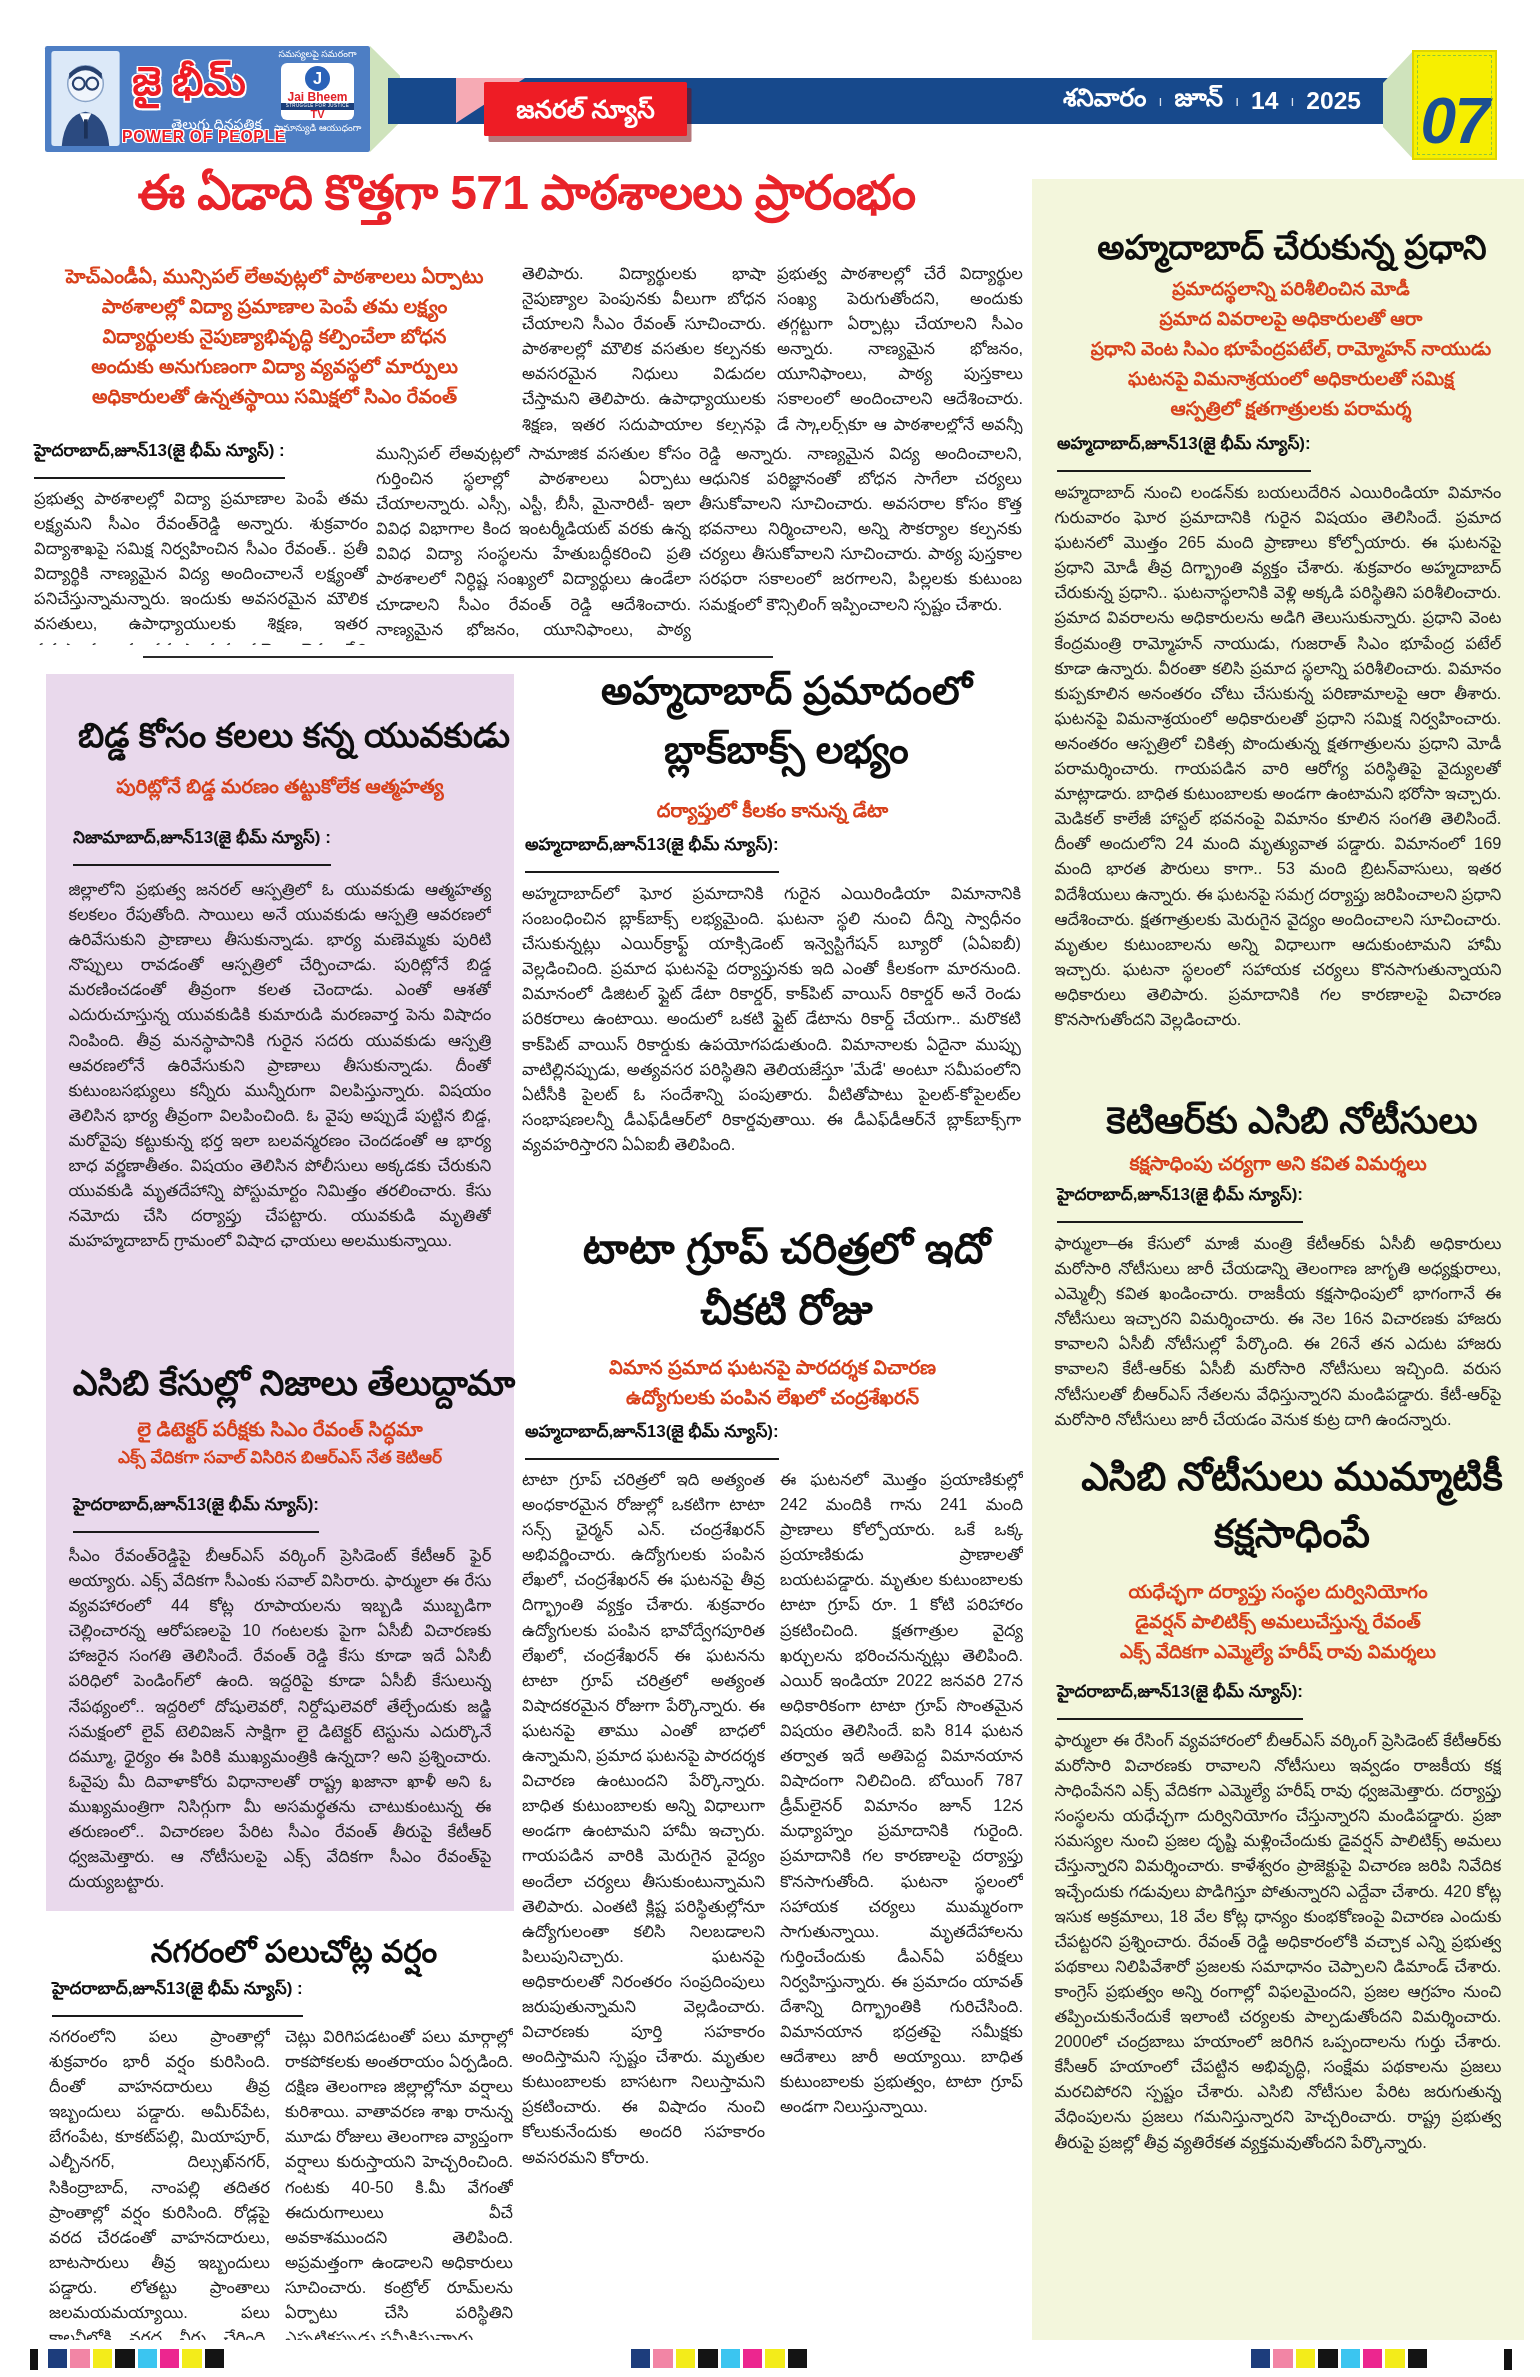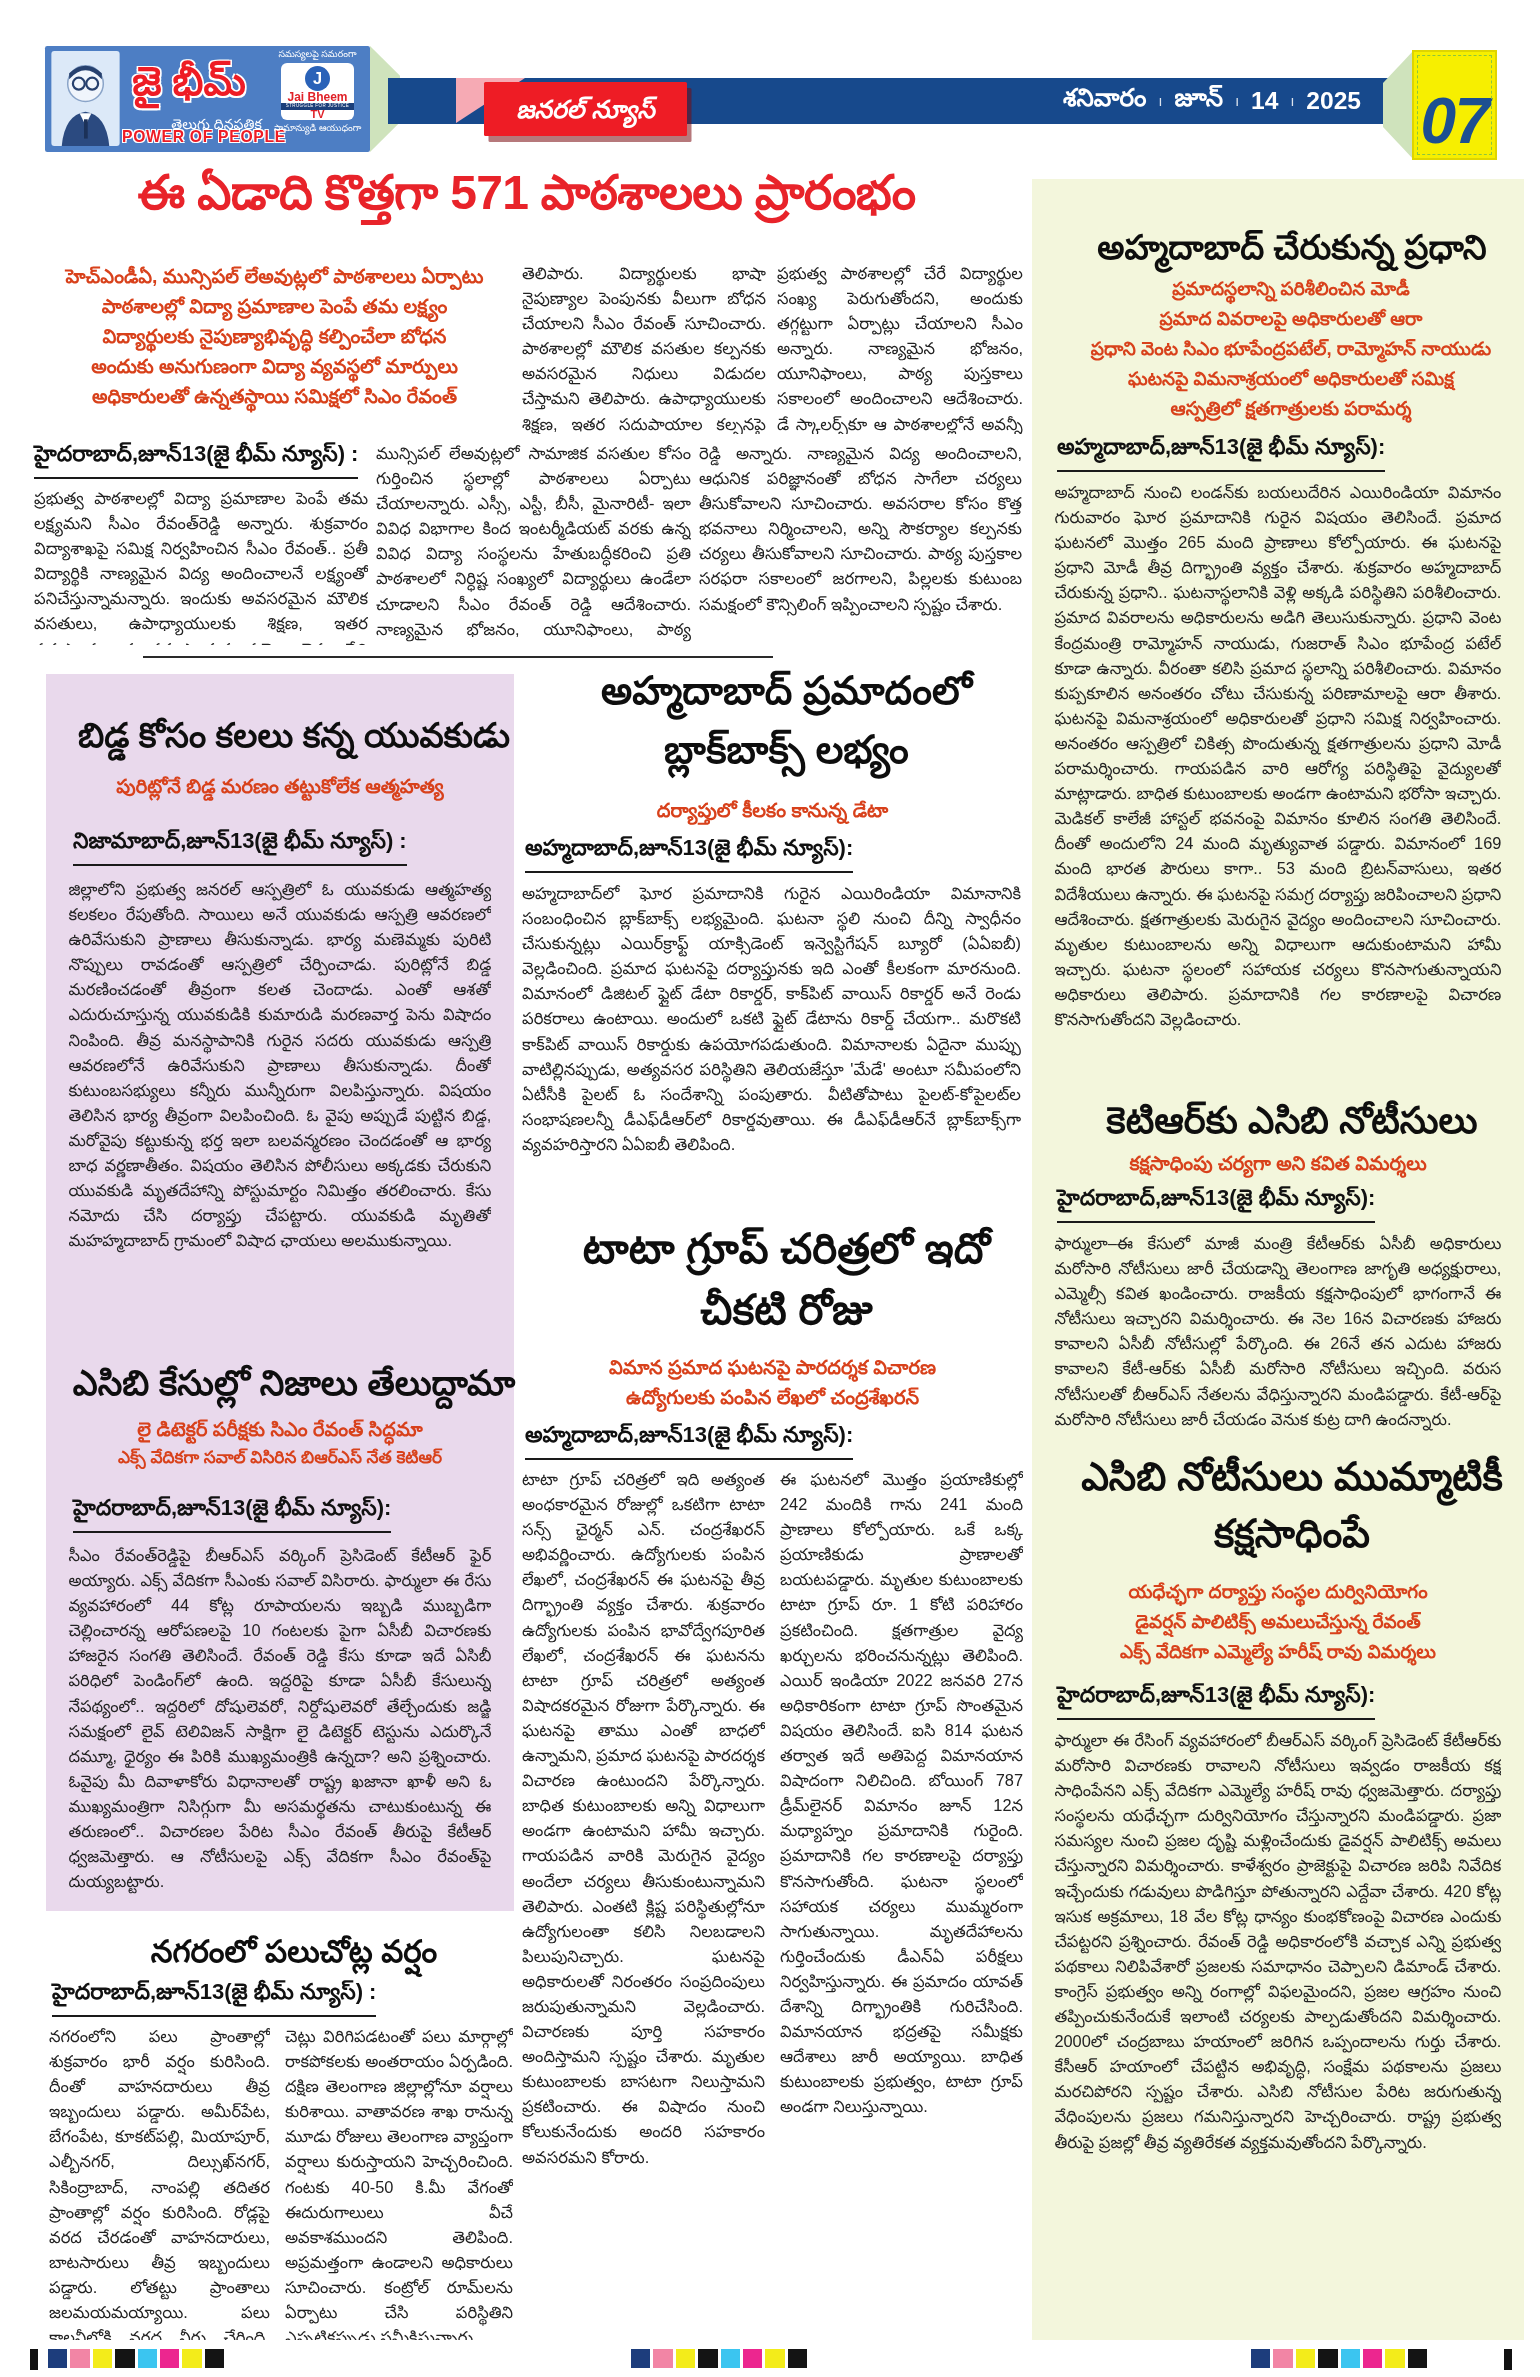--- a/index.html
+++ b/index.html
@@ -7,21 +7,21 @@
        font-family:"Liberation Sans","DejaVu Sans",sans-serif;color:#1c1c1c;}
   .abs{position:absolute;}
   
   .logo-box{background:var(--logo_blue,#4d7ec4);border-radius:2.2px;}
   .blue-bar{background:var(--header_blue,#17498c);}
   .wedge{background:var(--wedge_green,#cfe3bc);}
   .wedge-l{clip-path:polygon(0 0,100% 28%,100% 72%,0 100%);}
   .wedge-r{clip-path:polygon(0 30%,100% 0,100% 100%,0 70%);}
   .pink-tri{background:var(--wedge_pink,#f6aab4);clip-path:polygon(0 0,100% 0,0 100%);}
   .section-box{background:var(--accent_red,#ee1c25);color:#fff;font-size:25px;font-weight:700;
-      text-align:center;line-height:54px;box-shadow:4.5px 6px 0 rgba(122,10,14,.55);border-radius:1.5px;font-style:italic;}
+      text-align:center;line-height:54px;box-shadow:4.5px 6px 0 rgba(122,10,14,.55);border-radius:1.5px;}
   .date-strip{display:flex;align-items:center;justify-content:flex-end;gap:12px;
       color:#fff;font-size:24.6px;font-weight:700;padding-right:27px;box-sizing:border-box;height:46px;}
   .date-sep{font-size:14px;opacity:.85;font-weight:400;}
   .page-box{background:var(--page_yellow,#f7ef00);border:2.2px solid #dfd400;
       outline:1.5px dashed #8bc53f;outline-offset:-6.7px;display:flex;align-items:flex-end;justify-content:center;font-style:italic;}
   .page-num{color:var(--page_num_blue,#1d4f91);font-size:64px;font-weight:900;letter-spacing:-1.5px;}
   .m-title{color:var(--accent_red,#ee1c25);font-size:40px;font-weight:900;text-align:center;line-height:71px;
       text-shadow:-1.5px -1.5px 0 #fff,1.5px -1.5px 0 #fff,-1.5px 1.5px 0 #fff,1.5px 1.5px 0 #fff;}
   .m-sub{color:#fff;font-size:14px;text-align:center;}
   .m-tag{color:var(--accent_red,#ee1c25);font-size:15.7px;font-weight:800;text-align:center;letter-spacing:0.7px;
@@ -31,22 +31,22 @@
   .tv-circle{width:25px;height:25px;border-radius:50%;background:#2a62b8;color:#fff;font-weight:900;
       font-size:16.4px;line-height:25px;margin:1.5px auto 0;}
   .tv-name{color:#e02128;font-weight:800;font-size:12px;line-height:12px;}
   .tv-strip{background:#1c3f7a;color:#fff;font-size:4.5px;letter-spacing:0.4px;line-height:6.7px;}
   .tv-tv{color:#e02128;font-weight:900;font-size:11px;line-height:9px;}
   
   .main-head{color:var(--headline_red,#e8232a);font-size:48px;font-weight:800;text-align:center;
       white-space:nowrap;letter-spacing:-0.7px;}
   .hd-black{font-weight:800;color:#0e0e0e;text-align:center;line-height:1.3;margin-left:14px;}
   .sub-red{color:var(--subhead_red,#d8411b);font-weight:700;text-align:center;}
-  .dateline{font-weight:700;font-size:22px;color:#111;border-bottom:2.2px solid #1a1a1a;
-      display:inline-block;padding-bottom:5px;}
+  .dateline{font-weight:700;font-size:17px;color:#111;border-bottom:2.2px solid #1a1a1a;
+      display:inline-block;padding-bottom:13px;}
   .bodytxt{font-size:16.4px;line-height:1.53;text-align:justify;color:#222;overflow:hidden;}
   .divider{background:#2a2a2a;}
   .pink-box{background:var(--pink_bg,#e9d9ec);}
   .cream-box{background:var(--cream_bg,#f3f6dc);}
   .reg-group{display:flex;gap:3px;}
   .swatch{width:19.4px;height:19.4px;}
   .trim{background:#111;}
 </style>
 </head>
 <body>

